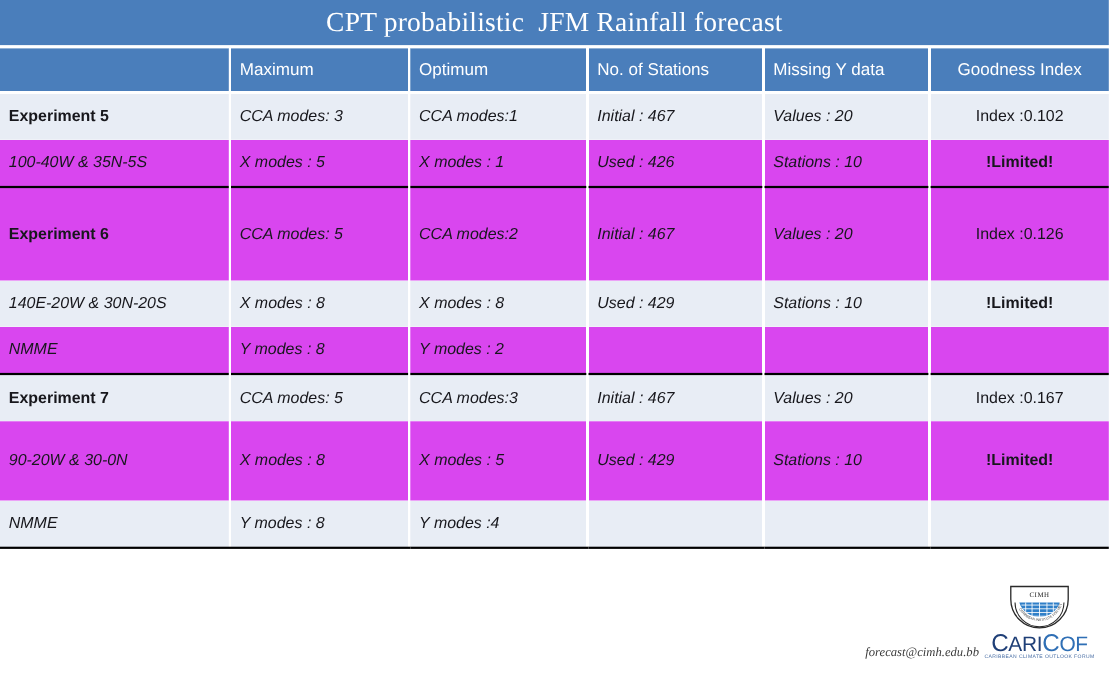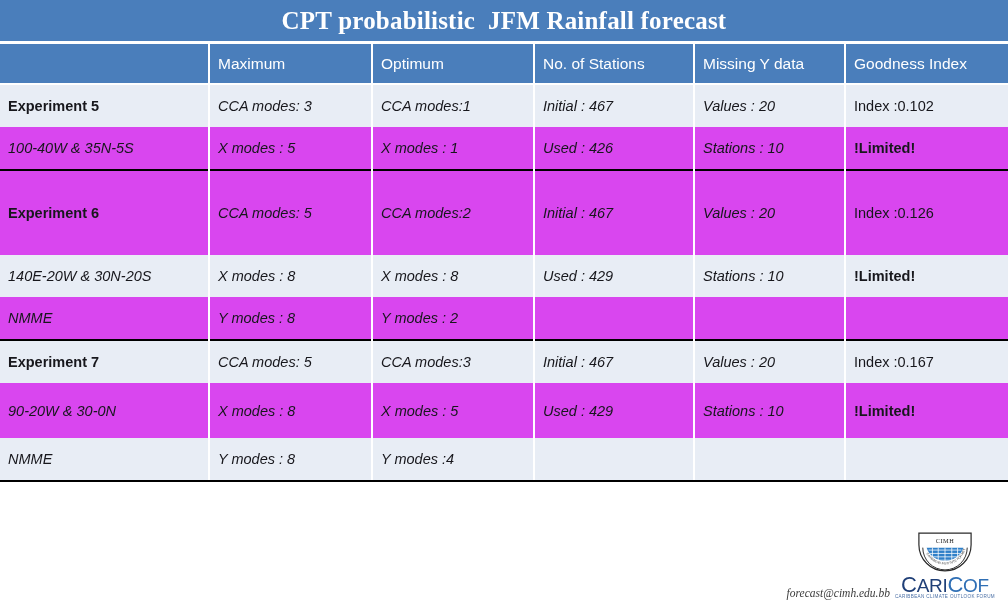--- a/index.html
+++ b/index.html
@@ -29,21 +29,21 @@
     top: 0;
     width: 1008px;
     height: 41px;
     background: #4a7ebb;
     display: flex;
     align-items: center;
     justify-content: center;
   }
   .title-text {
     font-family: "Liberation Serif", serif;
-    font-weight: bold;
+    font-weight: normal;
     font-size: 25px;
     color: #ffffff;
     letter-spacing: 0.2px;
     white-space: pre;
   }
 
   
   .tbl {
     position: absolute;
     left: 0;
@@ -55,21 +55,21 @@
   .tbl td, .tbl th {
     padding: 0 8px;
     margin: 0;
     vertical-align: middle;
     font-size: 14.5px;
     color: #17171c;
     border-right: 2px solid #ffffff;
     border-left: 0;
     overflow: hidden;
   }
-  .tbl td:last-child, .tbl th:last-child { border-right: 0; }
+  .tbl td:last-child, .tbl th:last-child { border-right: 0; text-align: center; }
 
   
   .hdr th {
     background: #4a7ebb;
     color: #ffffff;
     height: 39px;
     font-size: 15.5px;
     font-weight: normal;
     text-align: left;
     border-bottom: 2px solid #ffffff;
@@ -98,21 +98,21 @@
     font-weight: bold;
     font-style: normal;
     font-size: 15px;
   }
   .bottom-align { vertical-align: bottom; padding-bottom: 8px; }
   .idx { font-style: normal; }
 
   
   tr.h-std td { height: 42px; }
   tr.h-tall td { height: 84px; }
-  tr.h-mid td { height: 55px; }
+  tr.h-mid td { height: 72px; }
 
   
   .footer {
     position: absolute;
     left: 0;
     top: 540px;
     width: 1008px;
     height: 72px;
   }
   .email {

